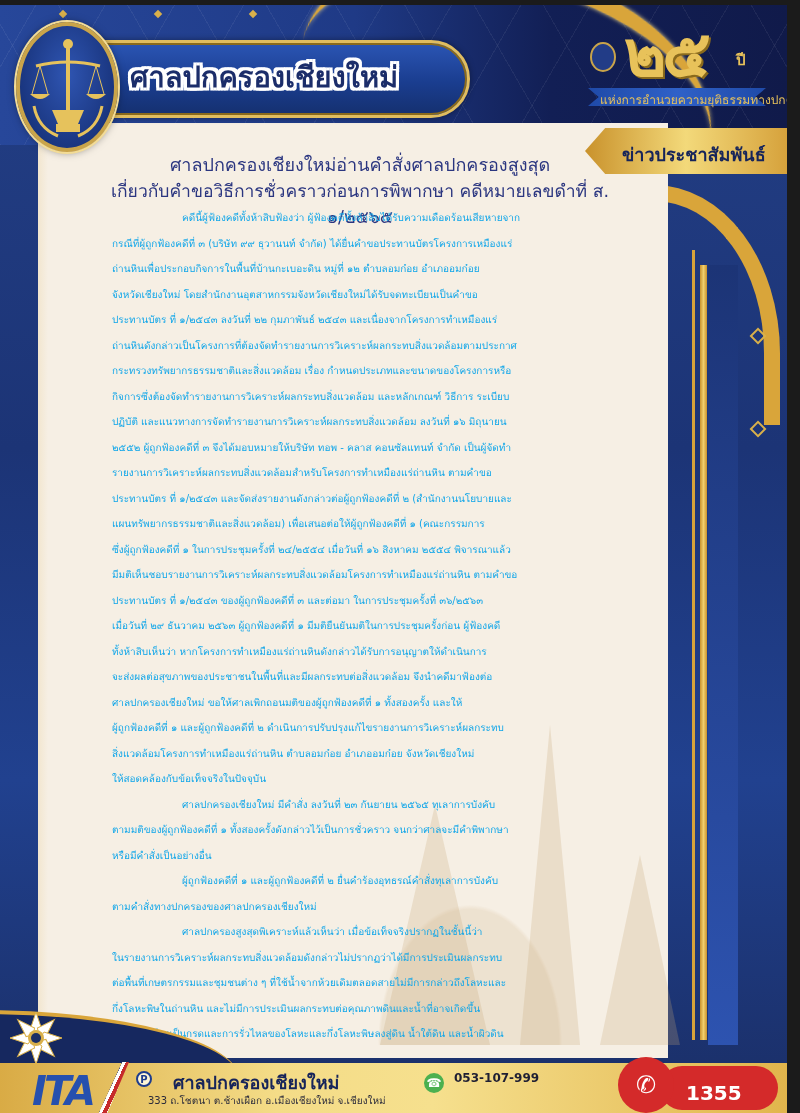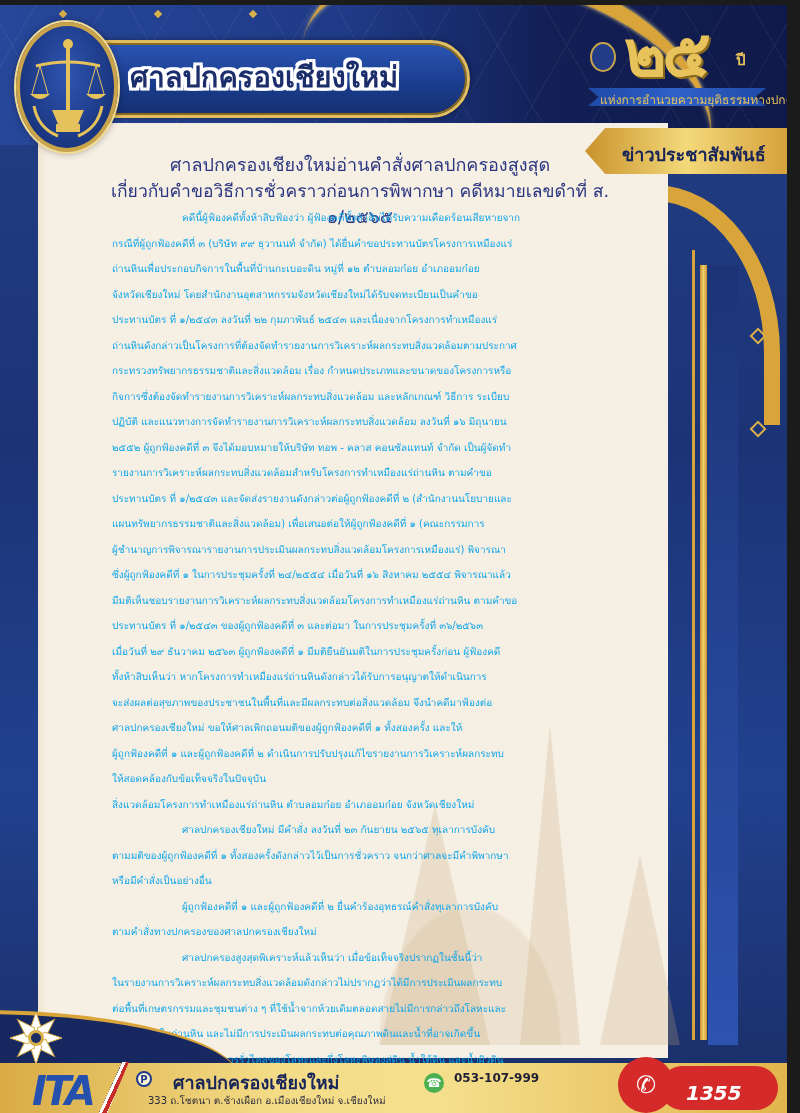--- a/index.html
+++ b/index.html
@@ -147,21 +147,21 @@
     background: repeating-linear-gradient(115deg,#c62b2b 0 4px,#fff 4px 7px,#2b3f98 7px 11px,#fff 11px 14px);
     clip-path: polygon(80% 0, 100% 0, 35% 100%, 10% 100%); }
   .p-badge { position:absolute; left: 136px; top: 1071px; width: 16px; height: 16px; border-radius: 50%; border: 2px solid #1d3c8e; color:#1d3c8e; font-size: 10px; font-weight: bold; text-align:center; line-height: 13px; background:#fff6d6;}
   .footer-name { position:absolute; left: 173px; top: 1068px; font-size: 18px; font-weight: bold; color: #16245a; }
   .footer-addr { position:absolute; left: 148px; top: 1093px; font-size: 10px; color: #2a2a3a; }
   .phone-icon { position:absolute; left: 424px; top: 1073px; width: 20px; height: 20px; border-radius:50%; background:#4cb050; color:#fff; font-size: 12px; text-align:center; line-height: 20px; }
   .phone-num { position:absolute; left: 454px; top: 1071px; font-size: 12px; font-weight: bold; color:#1f1f33; }
   .hotline-pill { position:absolute; left: 660px; top: 1066px; width: 118px; height: 44px; background:#d42a2a; border-radius: 22px; }
   .hotline-circle { position:absolute; left: 618px; top: 1057px; width: 56px; height: 56px; background:#d42a2a; border-radius:50%; color:#fff; font-size: 24px; text-align:center; line-height: 56px; }
   .hotline-label { position:absolute; left: 688px; top: 1066px; font-size: 13px; color:#fff; font-weight:bold;margin-top:48px; }
-  .hotline-num { position:absolute; left: 686px; top: 1081px; font-size: 20px; color:#fff; font-weight:bold;font-style:italic; }
+  .hotline-num { position:absolute; left: 686px; top: 1081px; font-size: 20px; color:#fff; font-weight:bold; }
 
   .right-dark { position:absolute; left: 787px; top: 0; width: 13px; height: 1113px; background:#1b1b1b; }
 </style>
 </head>
 <body>
 
 <div class="poster">
   <div class="top-band"></div>
   <div class="diamond-mark" style="left:60px"></div>
   <div class="diamond-mark" style="left:155px"></div>
@@ -230,31 +230,30 @@
     <span class="line">จังหวัดเชียงใหม่ โดยสำนักงานอุตสาหกรรมจังหวัดเชียงใหม่ได้รับจดทะเบียนเป็นคำขอ</span>
     <span class="line">ประทานบัตร ที่ ๑/๒๕๔๓ ลงวันที่ ๒๒ กุมภาพันธ์ ๒๕๔๓ และเนื่องจากโครงการทำเหมืองแร่</span>
     <span class="line">ถ่านหินดังกล่าวเป็นโครงการที่ต้องจัดทำรายงานการวิเคราะห์ผลกระทบสิ่งแวดล้อมตามประกาศ</span>
     <span class="line">กระทรวงทรัพยากรธรรมชาติและสิ่งแวดล้อม เรื่อง กำหนดประเภทและขนาดของโครงการหรือ</span>
     <span class="line">กิจการซึ่งต้องจัดทำรายงานการวิเคราะห์ผลกระทบสิ่งแวดล้อม และหลักเกณฑ์ วิธีการ ระเบียบ</span>
     <span class="line">ปฏิบัติ และแนวทางการจัดทำรายงานการวิเคราะห์ผลกระทบสิ่งแวดล้อม ลงวันที่ ๑๖ มิถุนายน</span>
     <span class="line">๒๕๕๒ ผู้ถูกฟ้องคดีที่ ๓ จึงได้มอบหมายให้บริษัท ทอพ - คลาส คอนซัลแทนท์ จำกัด เป็นผู้จัดทำ</span>
     <span class="line">รายงานการวิเคราะห์ผลกระทบสิ่งแวดล้อมสำหรับโครงการทำเหมืองแร่ถ่านหิน ตามคำขอ</span>
     <span class="line">ประทานบัตร ที่ ๑/๒๕๔๓ และจัดส่งรายงานดังกล่าวต่อผู้ถูกฟ้องคดีที่ ๒ (สำนักงานนโยบายและ</span>
     <span class="line">แผนทรัพยากรธรรมชาติและสิ่งแวดล้อม) เพื่อเสนอต่อให้ผู้ถูกฟ้องคดีที่ ๑ (คณะกรรมการ</span>
-    <span class="line">ผู้ชำนาญการพิจารณารายงานการประเมินผลกระทบสิ่งแวดล้อมโครงการเหมืองแร่) พิจารณา</span>
     <span class="line">ซึ่งผู้ถูกฟ้องคดีที่ ๑ ในการประชุมครั้งที่ ๒๔/๒๕๕๔ เมื่อวันที่ ๑๖ สิงหาคม ๒๕๕๔ พิจารณาแล้ว</span>
     <span class="line">มีมติเห็นชอบรายงานการวิเคราะห์ผลกระทบสิ่งแวดล้อมโครงการทำเหมืองแร่ถ่านหิน ตามคำขอ</span>
     <span class="line">ประทานบัตร ที่ ๑/๒๕๔๓ ของผู้ถูกฟ้องคดีที่ ๓ และต่อมา ในการประชุมครั้งที่ ๓๖/๒๕๖๓</span>
     <span class="line">เมื่อวันที่ ๒๙ ธันวาคม ๒๕๖๓ ผู้ถูกฟ้องคดีที่ ๑ มีมติยืนยันมติในการประชุมครั้งก่อน ผู้ฟ้องคดี</span>
     <span class="line">ทั้งห้าสิบเห็นว่า หากโครงการทำเหมืองแร่ถ่านหินดังกล่าวได้รับการอนุญาตให้ดำเนินการ</span>
     <span class="line">จะส่งผลต่อสุขภาพของประชาชนในพื้นที่และมีผลกระทบต่อสิ่งแวดล้อม จึงนำคดีมาฟ้องต่อ</span>
     <span class="line">ศาลปกครองเชียงใหม่ ขอให้ศาลเพิกถอนมติของผู้ถูกฟ้องคดีที่ ๑ ทั้งสองครั้ง และให้</span>
     <span class="line">ผู้ถูกฟ้องคดีที่ ๑ และผู้ถูกฟ้องคดีที่ ๒ ดำเนินการปรับปรุงแก้ไขรายงานการวิเคราะห์ผลกระทบ</span>
+    <span class="line">สิ่งแวดล้อมโครงการทำเหมืองแร่ถ่านหิน ตำบลอมก๋อย อำเภออมก๋อย จังหวัดเชียงใหม่</span>
     <span class="line">ให้สอดคล้องกับข้อเท็จจริงในปัจจุบัน</span>
-    <span class="line">สิ่งแวดล้อมโครงการทำเหมืองแร่ถ่านหิน ตำบลอมก๋อย อำเภออมก๋อย จังหวัดเชียงใหม่</span>
   </div>
   <div>
     <span class="line indent">ศาลปกครองเชียงใหม่ มีคำสั่ง ลงวันที่ ๒๓ กันยายน ๒๕๖๕ ทุเลาการบังคับ</span>
     <span class="line">ตามมติของผู้ถูกฟ้องคดีที่ ๑ ทั้งสองครั้งดังกล่าวไว้เป็นการชั่วคราว จนกว่าศาลจะมีคำพิพากษา</span>
     <span class="line">หรือมีคำสั่งเป็นอย่างอื่น</span>
   </div>
   <div>
     <span class="line indent">ผู้ถูกฟ้องคดีที่ ๑ และผู้ถูกฟ้องคดีที่ ๒ ยื่นคำร้องอุทธรณ์คำสั่งทุเลาการบังคับ</span>
     <span class="line">ตามคำสั่งทางปกครองของศาลปกครองเชียงใหม่</span>
   </div>

